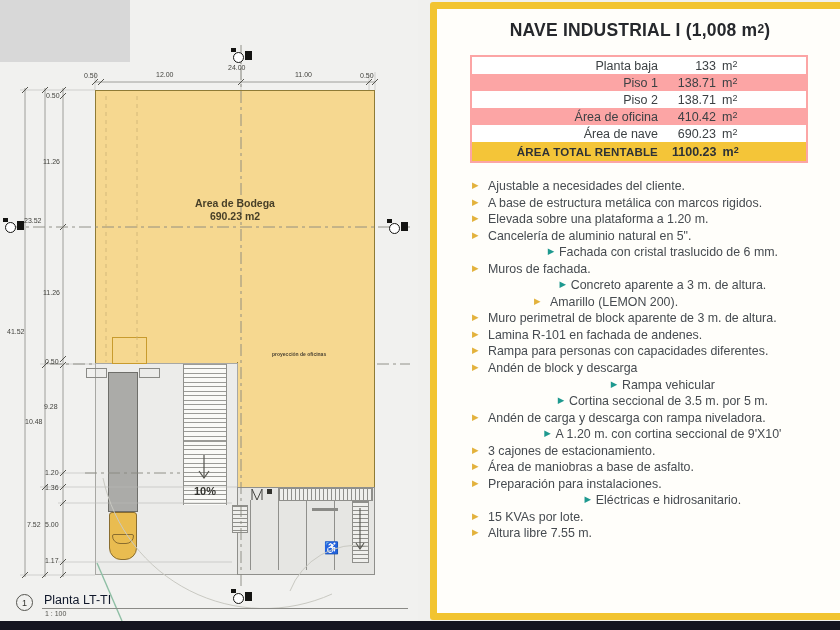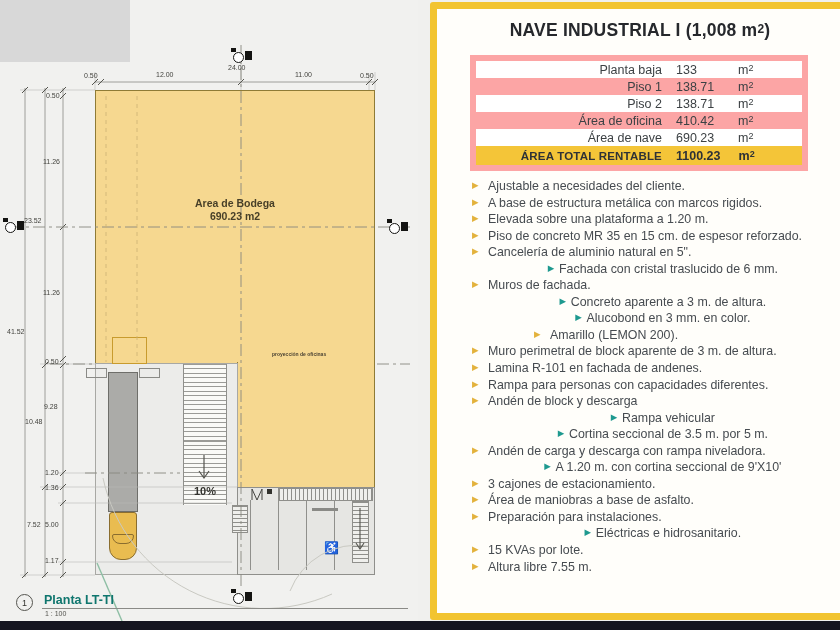--- a/index.html
+++ b/index.html
@@ -48,40 +48,40 @@
   .ramp-label{position:absolute;left:190px;top:485px;width:30px;text-align:center;
     font-size:11px;font-weight:bold;color:#33332e;}
   .dim{position:absolute;font-size:7px;color:#44443f;white-space:nowrap;}
   .marker{position:absolute;width:22px;height:18px;}
   .marker .sq1{position:absolute;right:0;top:3px;width:7px;height:9px;background:#141412;}
   .marker .sq2{position:absolute;left:1px;top:0;width:5px;height:4px;background:#141412;}
   .marker .circ{position:absolute;left:3px;top:4px;width:11px;height:11px;background:#fff;
     border:1.5px solid #141412;border-radius:50%;box-sizing:border-box;}
   .tb-num{position:absolute;left:16px;top:594px;width:17px;height:17px;border:1px solid #55554f;
     border-radius:50%;font-size:9px;color:#33332e;text-align:center;line-height:17px;box-sizing:border-box;}
-  .tb-title{position:absolute;left:44px;top:593px;font-size:12.5px;font-weight:bold;color:#0f766e;}
+  .tb-title{position:absolute;left:44px;top:593px;font-size:12.5px;font-weight:normal;color:#0f172a;}
   .tb-scale{position:absolute;left:45px;top:610px;font-size:7px;color:#55554f;}
   .tb-rule{position:absolute;left:42px;top:608px;width:366px;height:1px;background:#8a8a86;}
   .plan-svg{position:absolute;left:0;top:0;pointer-events:none;}
 
   
   .panel{position:absolute;left:430px;top:2px;width:420px;height:618px;background:#FFFEFA;
     border:7px solid #F2C430;border-radius:3px;box-sizing:border-box;}
   .panel-title{position:absolute;left:0;top:11px;width:100%;text-align:center;
     font-size:17.5px;font-weight:bold;color:#26282C;letter-spacing:.2px;}
   .title-sup{font-size:12px;vertical-align:3px;}
-  .spec-table{position:absolute;left:33px;top:46px;width:338px;border:6px solid #fca5a5;
+  .spec-table{position:absolute;left:33px;top:46px;width:338px;border:2px solid #fca5a5;
     box-sizing:border-box;background:#fff;}
   .trow{display:flex;align-items:center;height:17px;font-size:12.5px;color:#3C4144;}
   .trow.alt{background:#fca5a5;}
   .trow.total{background:#F4C538;height:19px;font-weight:bold;color:#2E3236;}
   .tlabel{width:200px;text-align:right;padding-right:14px;box-sizing:border-box;}
   .trow.total .tlabel{font-size:11.5px;letter-spacing:.2px;}
-  .tval{display:inline-block;min-width:44px;text-align:left;}
-  .tunit{margin-left:18px;}
+  .tval{display:inline-block;min-width:44px;text-align:right;}
+  .tunit{margin-left:6px;}
   .unit-sup{font-size:9px;vertical-align:3px;}
   .features{position:absolute;left:0;top:168px;width:100%;list-style:none;margin:0;
     padding:0 26px 0 35px;box-sizing:border-box;}
   .feat{display:block;height:16.55px;line-height:16.55px;font-size:12.4px;color:#464B50;
     white-space:nowrap;overflow:visible;}
   .feat .bullet{display:inline-block;width:16px;font-size:8.5px;vertical-align:1.5px;}
   .feat.lv1 .bullet{color:#E3B23C;}
   .feat.lv2{padding-left:32px;text-align:center;}
   .feat.lv2 .bullet{color:#1E998F;}
   .feat.lv3{padding-left:62px;}
@@ -294,26 +294,24 @@
         <span class="tlabel">ÁREA TOTAL RENTABLE</span>
         <span class="tval">1100.23</span>
         <span class="tunit"><span>m</span><span class="unit-sup">2</span></span>
       </div>
     </div>
 
     <ul class="features">
       <li class="feat lv1"><span class="bullet">▶</span><span>Ajustable a necesidades del cliente.</span></li>
       <li class="feat lv1"><span class="bullet">▶</span><span>A base de estructura metálica con marcos rigidos.</span></li>
       <li class="feat lv1"><span class="bullet">▶</span><span>Elevada sobre una plataforma a 1.20 m.</span></li>
-      <li class="feat lv1"><span class="bullet">▶</span><span>Piso de concreto MR 35 en 15 cm. de espesor reforzado.</span></li>
       <li class="feat lv1"><span class="bullet">▶</span><span>Cancelería de aluminio natural en 5".</span></li>
       <li class="feat lv2"><span class="bullet">▶</span><span>Fachada con cristal traslucido de 6 mm.</span></li>
       <li class="feat lv1"><span class="bullet">▶</span><span>Muros de fachada.</span></li>
       <li class="feat lv2"><span class="bullet">▶</span><span>Concreto aparente a 3 m. de altura.</span></li>
-      <li class="feat lv2"><span class="bullet">▶</span><span>Alucobond en 3 mm. en color.</span></li>
       <li class="feat lv3"><span class="bullet">▶</span><span>Amarillo (LEMON 200).</span></li>
       <li class="feat lv1"><span class="bullet">▶</span><span>Muro perimetral de block aparente de 3 m. de altura.</span></li>
       <li class="feat lv1"><span class="bullet">▶</span><span>Lamina R-101 en fachada de andenes.</span></li>
       <li class="feat lv1"><span class="bullet">▶</span><span>Rampa para personas con capacidades diferentes.</span></li>
       <li class="feat lv1"><span class="bullet">▶</span><span>Andén de block y descarga</span></li>
       <li class="feat lv2"><span class="bullet">▶</span><span>Rampa vehicular</span></li>
       <li class="feat lv2"><span class="bullet">▶</span><span>Cortina seccional de 3.5 m. por 5 m.</span></li>
       <li class="feat lv1"><span class="bullet">▶</span><span>Andén de carga y descarga con rampa niveladora.</span></li>
       <li class="feat lv2"><span class="bullet">▶</span><span>A 1.20 m. con cortina seccional de 9'X10'</span></li>
       <li class="feat lv1"><span class="bullet">▶</span><span>3 cajones de estacionamiento.</span></li>

